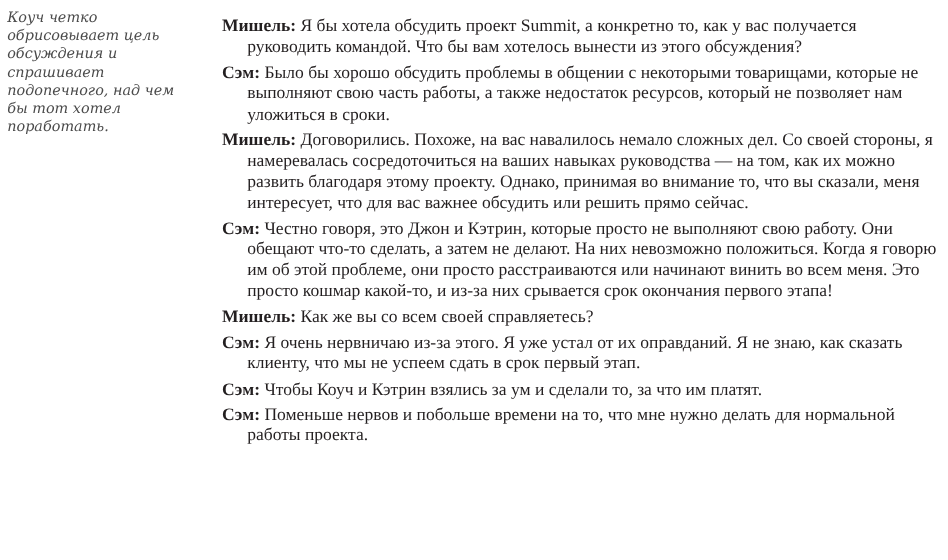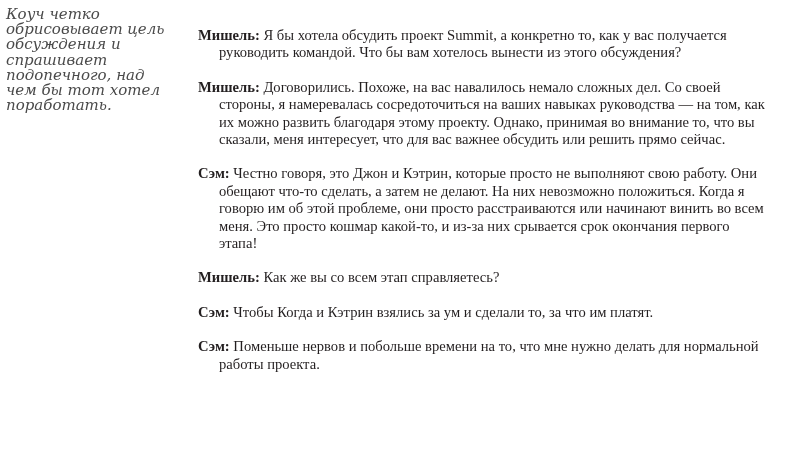--- a/index.html
+++ b/index.html
@@ -14,50 +14,52 @@
       overflow: hidden;
       color: #231f20;
     }
     .margin-note {
       position: absolute;
       left: 6px;
       top: 7px;
       width: 160px;
       font-family: "DejaVu Serif", serif;
       font-style: italic;
-      font-size: 15px;
+      font-size: 12px;
       line-height: 15.2px;
       color: #4a4a4a;
     }
     .dialogue {
       position: absolute;
       left: 181px;
       top: 10px;
       width: 605px;
       font-family: "Liberation Serif", serif;
       font-size: 14.6px;
       line-height: 17.4px;
       color: #231f20;
     }
     .turn {
       padding-left: 21px;
       text-indent: -21px;
-      margin: 17px;
+      margin: 4px;
     }
     .speaker {
       font-weight: bold;
     }
   </style>
 </head>
 <body>
 
 <aside class="margin-note">
   <span>Коуч четко обрисовывает цель обсуждения и спрашивает подопечного, над чем бы тот хотел поработать.</span>
 </aside>
 
 <section class="dialogue">
   <p class="turn"><span class="speaker">Мишель:</span> <span>Я бы хотела обсудить проект Summit, а конкретно то, как у вас получается руководить командой. Что бы вам хотелось вынести из этого обсуждения?</span></p>
+  <p class="turn"><span class="speaker">Сэм:</span> <span>Было бы хорошо обсудить проблемы в общении с некоторыми товарищами, которые не выполняют свою часть работы, а также недостаток ресурсов, который не позволяет нам уложиться в сроки.</span></p>
   <p class="turn"><span class="speaker">Мишель:</span> <span>Договорились. Похоже, на вас навалилось немало сложных дел. Со своей стороны, я намеревалась сосредоточиться на ваших навыках руководства — на том, как их можно развить благодаря этому проекту. Однако, принимая во внимание то, что вы сказали, меня интересует, что для вас важнее обсудить или решить прямо сейчас.</span></p>
   <p class="turn"><span class="speaker">Сэм:</span> <span>Честно говоря, это Джон и Кэтрин, которые просто не выполняют свою работу. Они обещают что-то сделать, а затем не делают. На них невозможно положиться. Когда я говорю им об этой проблеме, они просто расстраиваются или начинают винить во всем меня. Это просто кошмар какой-то, и из-за них срывается срок окончания первого этапа!</span></p>
-  <p class="turn"><span class="speaker">Мишель:</span> <span>Как же вы со всем этап справляетесь?</span></p>
-  <p class="turn"><span class="speaker">Сэм:</span> <span>Чтобы Когда и Кэтрин взялись за ум и сделали то, за что им платят.</span></p>
+  <p class="turn"><span class="speaker">Мишель:</span> <span>Как же вы со всем своей справляетесь?</span></p>
+  <p class="turn"><span class="speaker">Сэм:</span> <span>Я очень нервничаю из-за этого. Я уже устал от их оправданий. Я не знаю, как сказать клиенту, что мы не успеем сдать в срок первый этап.</span></p>
+  <p class="turn"><span class="speaker">Сэм:</span> <span>Чтобы Коуч и Кэтрин взялись за ум и сделали то, за что им платят.</span></p>
   <p class="turn"><span class="speaker">Сэм:</span> <span>Поменьше нервов и побольше времени на то, что мне нужно делать для нормальной работы проекта.</span></p>
 </section>
 
 </body></html>

